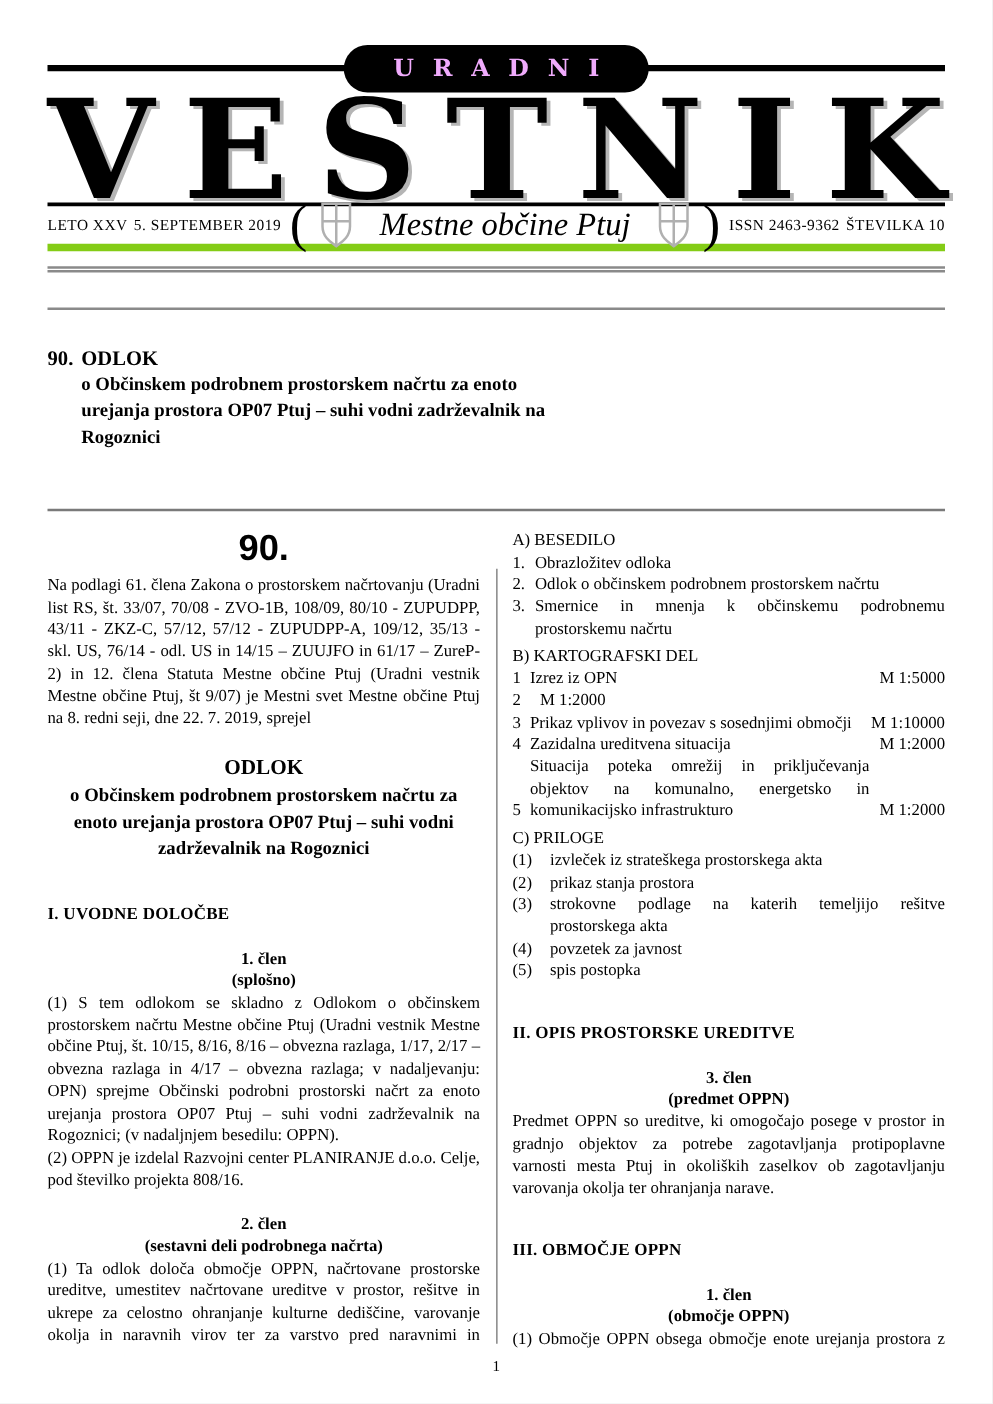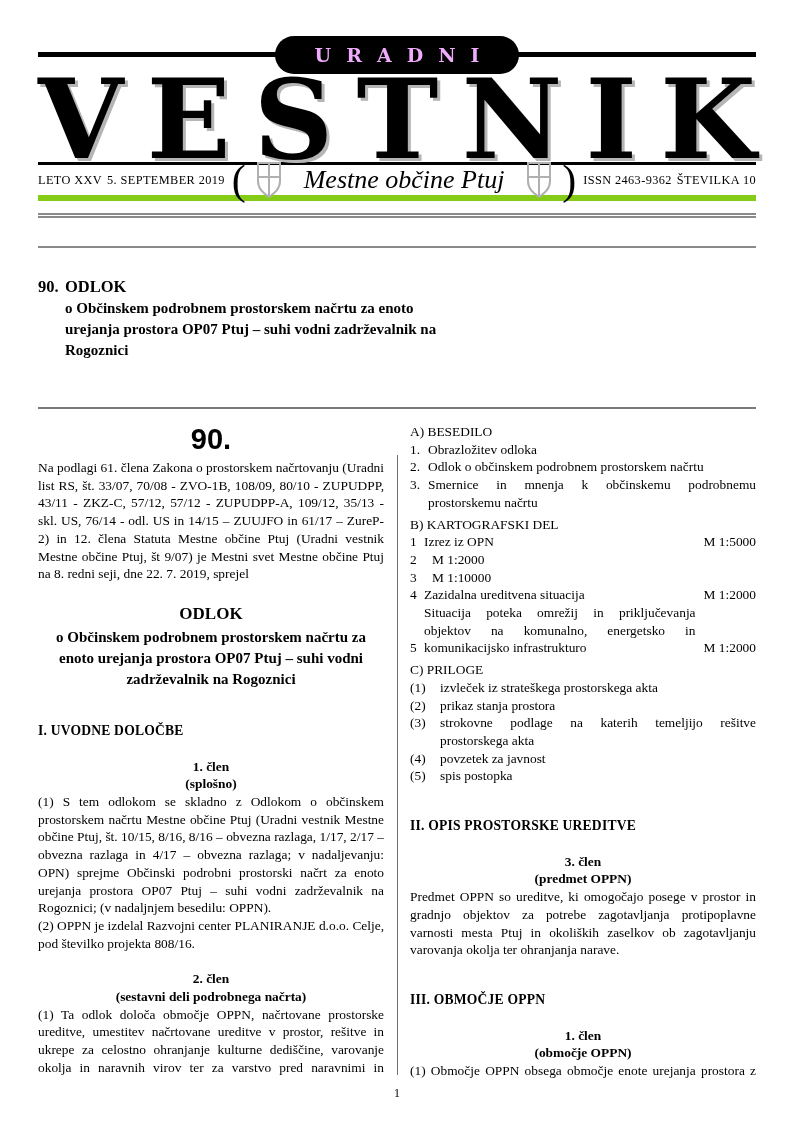--- a/index.html
+++ b/index.html
@@ -168,20 +168,21 @@
         <span class="num-b">1</span>
         <span class="txt">Izrez iz OPN</span>
         <span class="map-scale">M 1:5000</span>
       </div>
       <div class="hang-row map-row">
         <span class="num-b">2</span>
         <span class="map-scale">M 1:2000</span>
       </div>
       <div class="hang-row map-row">
         <span class="num-b">3</span>
+        <span class="txt">Prikaz vplivov in povezav s sosednjimi območji</span>
         <span class="map-scale">M 1:10000</span>
       </div>
       <div class="hang-row map-row">
         <span class="num-b">4</span>
         <span class="txt">Zazidalna ureditvena situacija</span>
         <span class="map-scale">M 1:2000</span>
       </div>
       <div class="hang-row map-row">
         <span class="num-b">5</span>
         <span class="txt">Situacija poteka omrežij in priključevanja objektov na komunalno, energetsko in komunikacijsko infrastrukturo</span>

